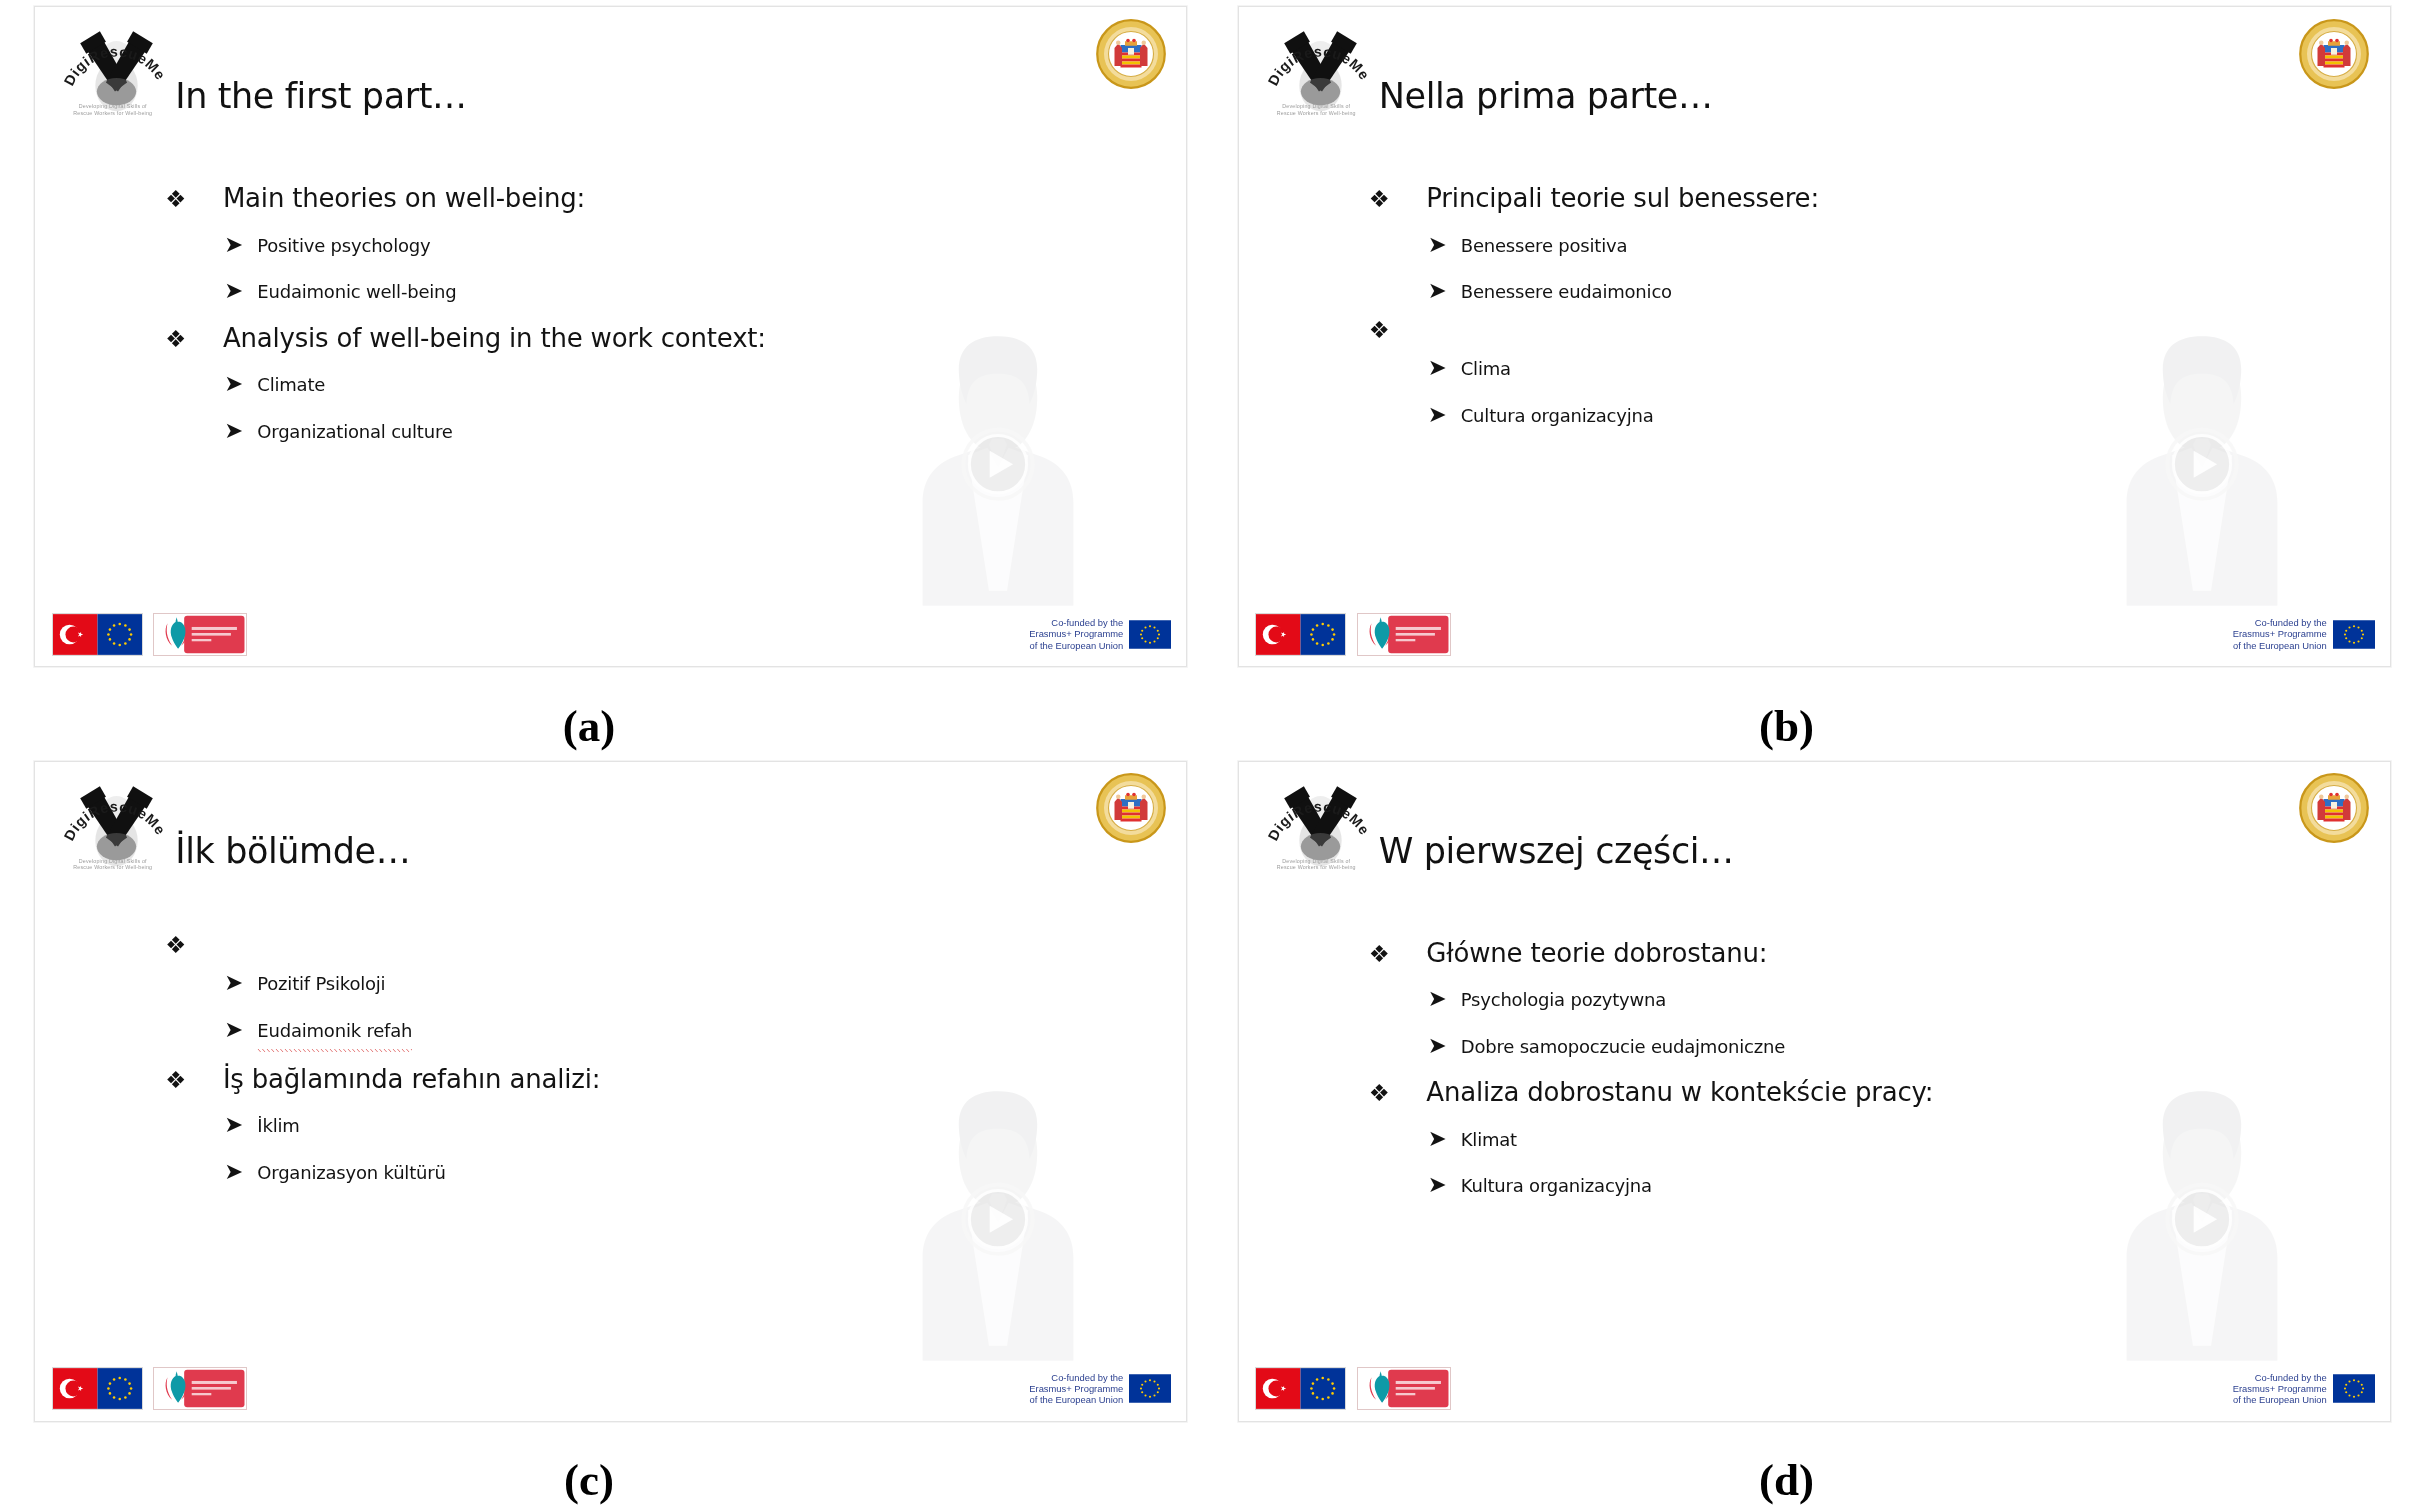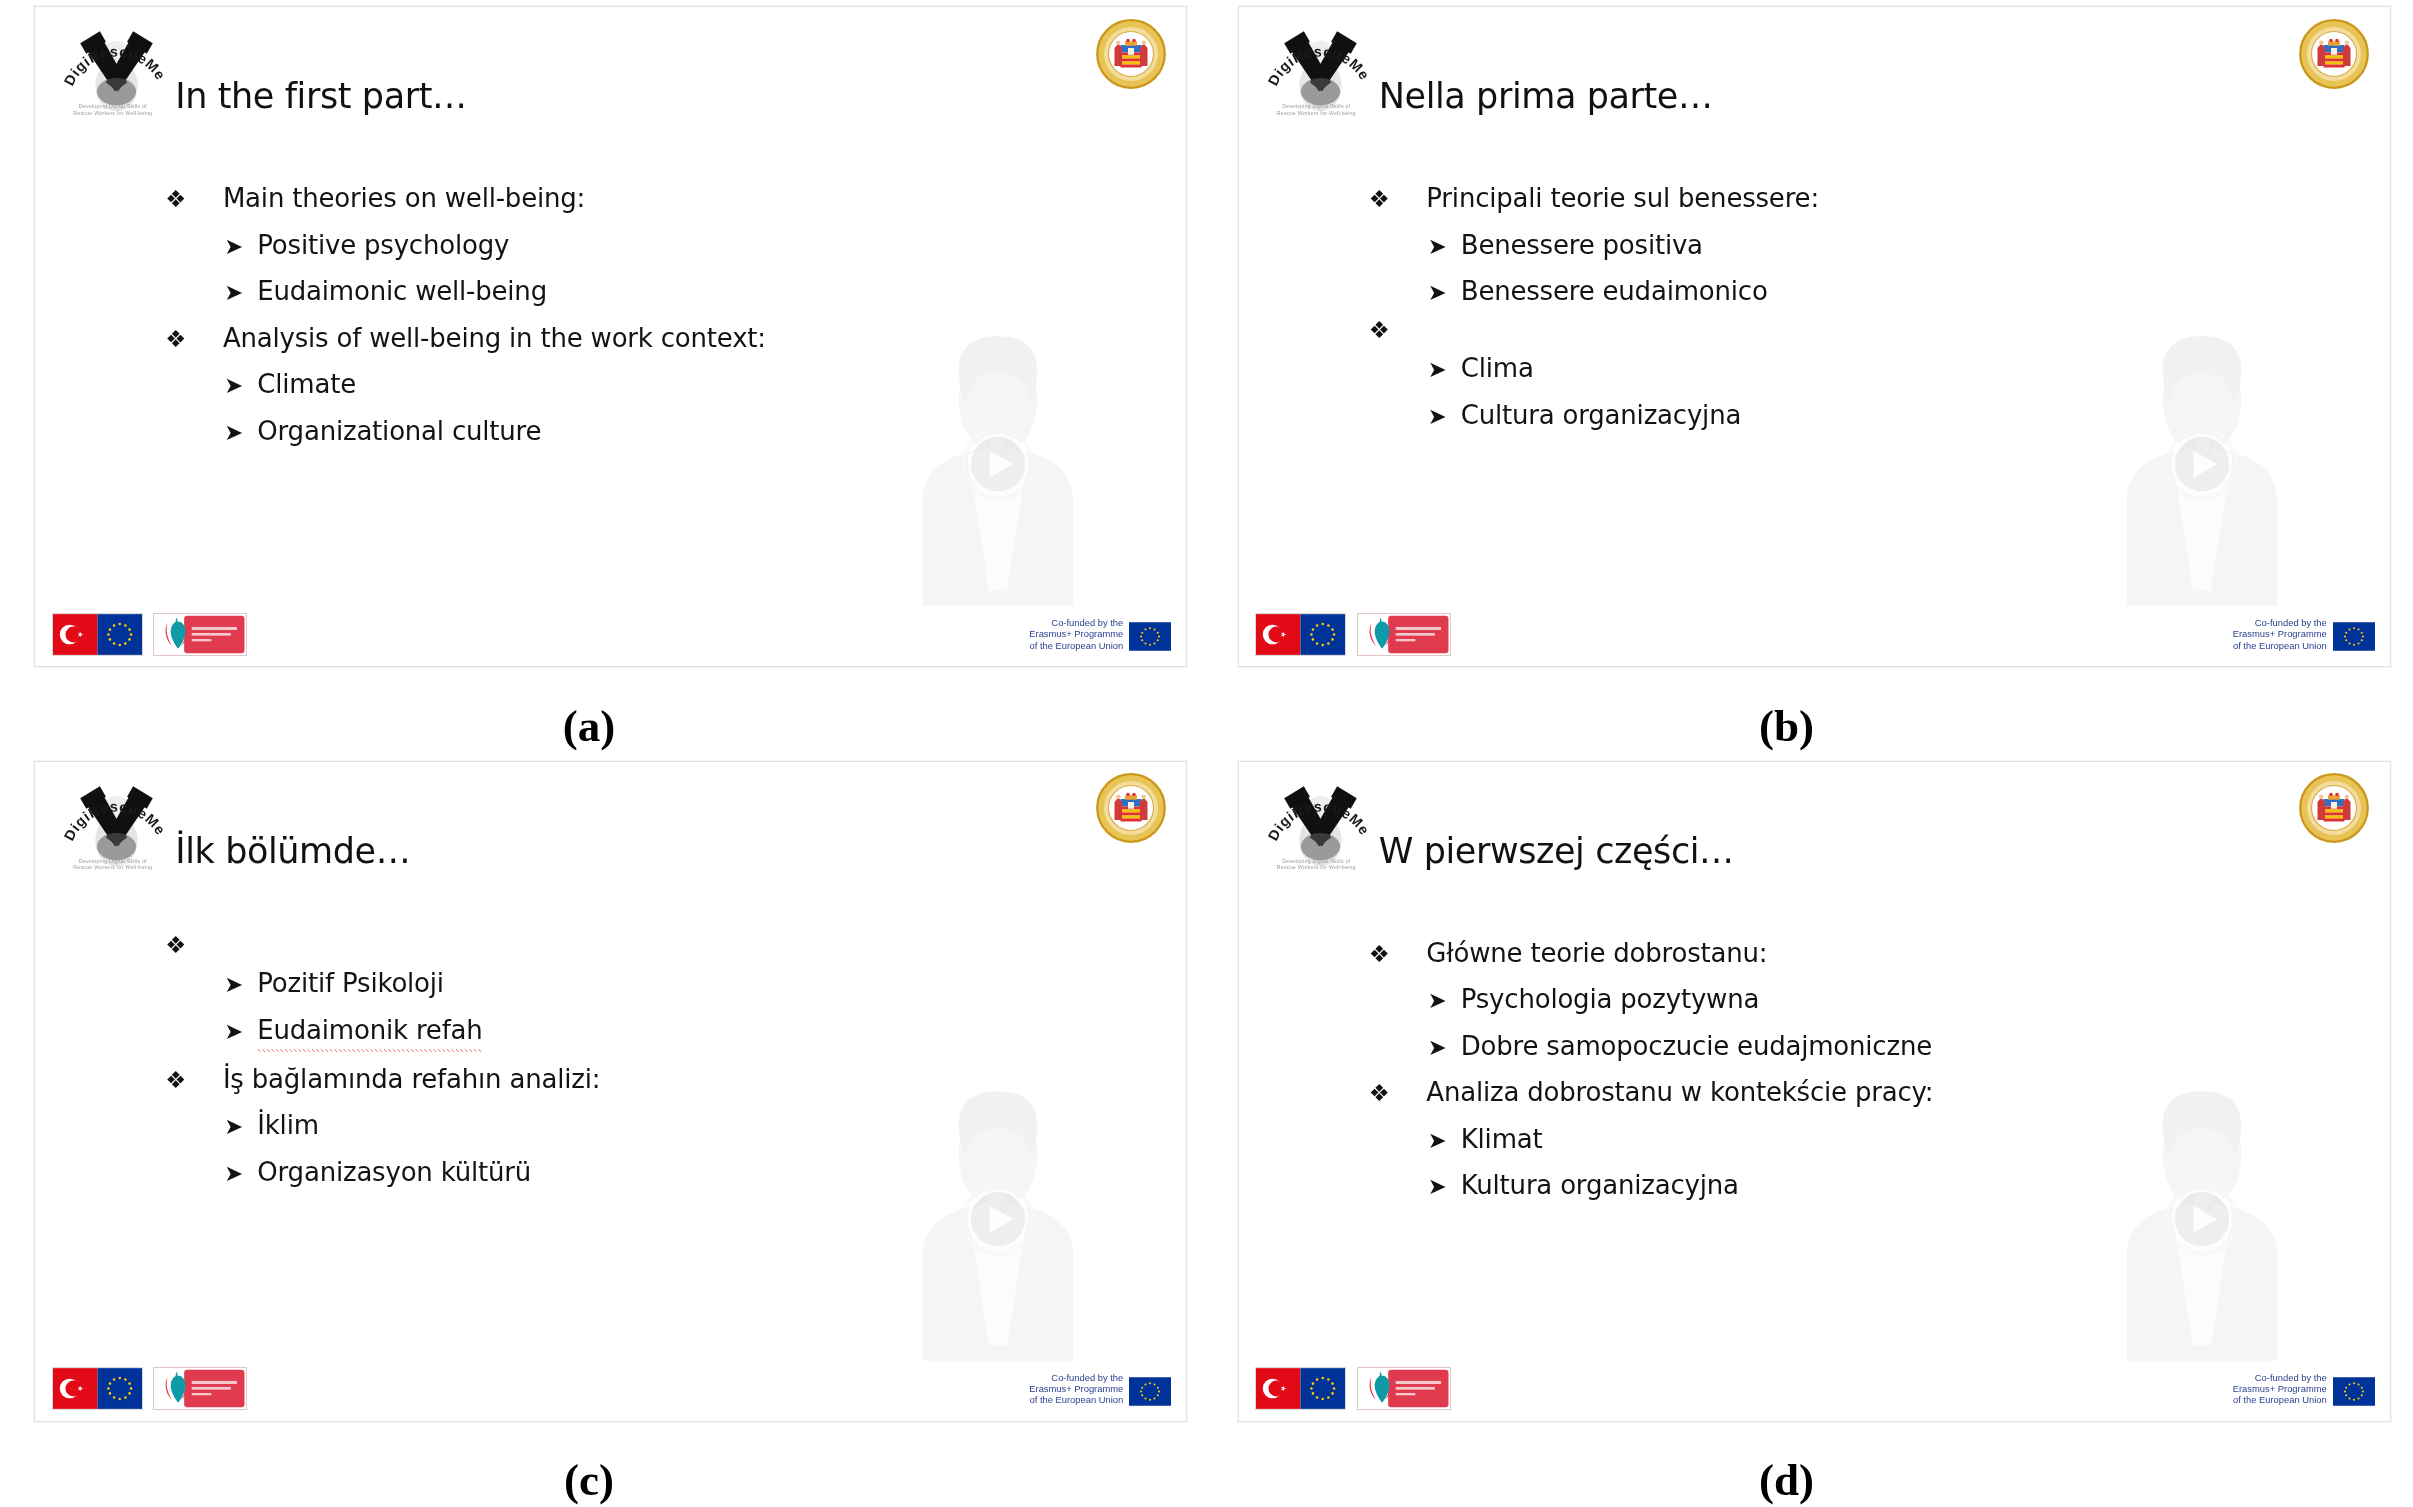--- a/index.html
+++ b/index.html
@@ -132,21 +132,21 @@
     color: #121212;
   }
   .b-text {
     font-family: "DejaVu Sans", sans-serif;
     font-size: 26px;
     line-height: 39px;
     color: #131313;
     letter-spacing: -0.2px;
   }
   .b-l1 .b-text { font-size: 26px; margin-left: 32px; }
-  .b-l2 .b-text { font-size: 26px; }
+  .b-l2 .b-text { font-size: 18px; }
 
   .misspelled {
     background-image:
       linear-gradient(45deg, transparent 45%, #e06a6a 45%, #e06a6a 55%, transparent 55%);
     background-size: 4.5px 3px;
     background-repeat: repeat-x;
     background-position: 0 100%;
     padding-bottom: 2.3px;
   }
 
@@ -183,21 +183,21 @@
     border: 0.8px solid #e0c7c7;
   }
   .na-logo svg { display: block; width: 100%; height: 100%; }
 
   
   .footer-right {
     position: absolute;
     right: 15px;
     bottom: 15px;
     display: flex;
-    align-items: flex-end;
+    align-items: center;
     gap: 6px;
   }
   .erasmus-text {
     text-align: right;
     font-family: "Liberation Sans", sans-serif;
     font-size: 9.4px;
     line-height: 11.3px;
     color: #2a3f8f;
     white-space: nowrap;
   }

